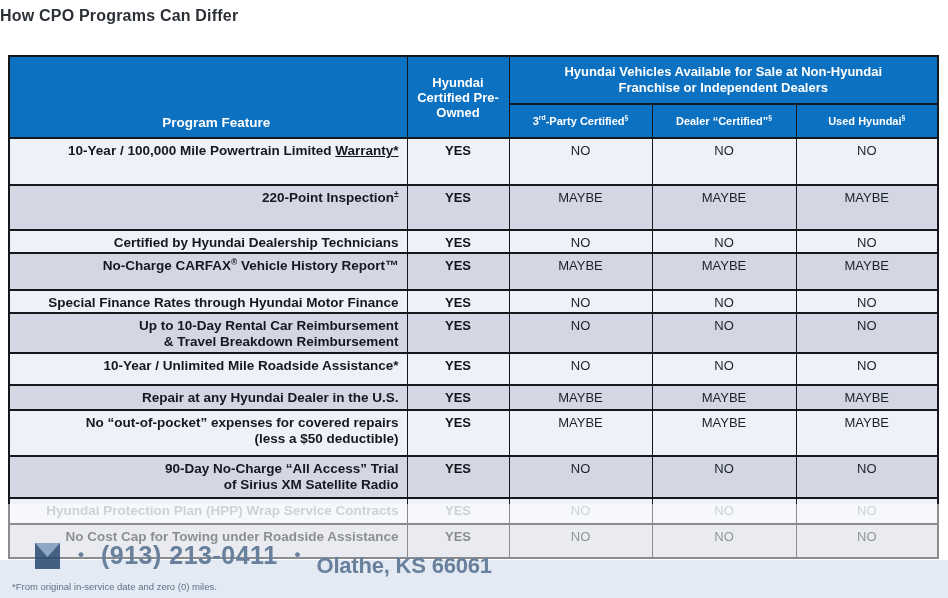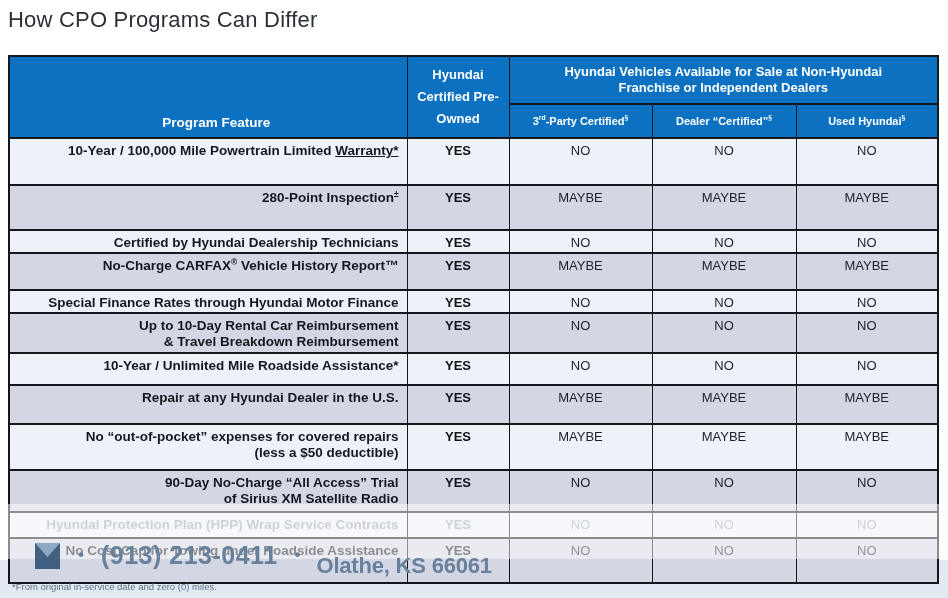--- a/index.html
+++ b/index.html
@@ -8,41 +8,41 @@
     --grid-border:#14181d; --muted-text:#9ba4b1;
     --banner-text:#68809b; --bottom-band:#e3eaf3;
     --footnote-text:#5d7186; --title-text:#2b2f36;
   }
   html,body{margin:0;padding:0;}
   body{
     width:948px;height:598px;position:relative;overflow:hidden;
     background:#ffffff;font-family:"Liberation Sans",sans-serif;
   }
   .page-title{
-    position:absolute;left:8px;top:7px;
-    font-size:22px;font-weight:normal;color:var(--title-text);letter-spacing:.2px;
+    position:absolute;left:0;top:7px;
+    font-size:16px;font-weight:bold;color:var(--title-text);letter-spacing:.2px;
   }
   .table-wrap{position:absolute;left:8px;top:55px;z-index:1;}
   table.cpo{
     border-collapse:collapse;table-layout:fixed;width:929px;
     border:2px solid var(--grid-border);
   }
   table.cpo th,table.cpo td{
     border-top:2px solid var(--grid-border);
     border-bottom:2px solid var(--grid-border);
     border-left:1px solid var(--grid-border);
     border-right:1px solid var(--grid-border);
     overflow:hidden;
   }
   thead th{
     background:var(--header-blue);color:var(--header-text);
     font-weight:bold;text-align:center;
   }
   th.h-feature{vertical-align:bottom;padding:0 4px 7px 20px;font-size:13.5px;}
-  th.h-cpo{vertical-align:middle;font-size:13px;line-height:22px;padding:2px 6px;}
+  th.h-cpo{vertical-align:middle;font-size:13px;line-height:15px;padding:2px 6px;}
   th.h-span{vertical-align:middle;font-size:13px;line-height:16px;height:42px;padding:2px 8px;}
   tr.subheader-row th{font-size:11px;height:28px;padding:2px 1px;}
   tbody td{
     vertical-align:top;font-size:13.5px;line-height:16px;color:#14181f;
     padding-top:4px;
   }
   td.feature-cell{text-align:right;padding-right:8px;font-weight:bold;}
   td.value-cell{text-align:center;font-weight:normal;font-size:13px;color:#1c2128;}
   td.value-cell.v-yes{font-weight:bold;color:#101419;text-align:center;}
   tr.stripe-light td{background:var(--row-light);}
@@ -106,21 +106,21 @@
     </thead>
     <tbody id="table-body">
         <tr class="stripe-light" style="height: 47px;">
           <td class="feature-cell"><span>10-Year / 100,000 Mile Powertrain Limited </span><span class="u">Warranty*</span></td>
           <td class="value-cell v-yes">YES</td>
           <td class="value-cell">NO</td>
           <td class="value-cell">NO</td>
           <td class="value-cell">NO</td>
         </tr>
         <tr class="stripe-dark" style="height: 45px;">
-          <td class="feature-cell"><span>280-Point Inspection</span><sup>±</sup></td>
+          <td class="feature-cell"><span>220-Point Inspection</span><sup>±</sup></td>
           <td class="value-cell v-yes">YES</td>
           <td class="value-cell">MAYBE</td>
           <td class="value-cell">MAYBE</td>
           <td class="value-cell">MAYBE</td>
         </tr>
         <tr class="stripe-light" style="height: 20px; border-radius: 9px;">
           <td class="feature-cell"><span>Certified by Hyundai Dealership Technicians</span></td>
           <td class="value-cell v-yes">YES</td>
           <td class="value-cell">NO</td>
           <td class="value-cell">NO</td>
@@ -147,21 +147,21 @@
           <td class="value-cell">NO</td>
           <td class="value-cell">NO</td>
         </tr>
         <tr class="stripe-light" style="height: 32px;">
           <td class="feature-cell"><span>10-Year / Unlimited Mile Roadside Assistance*</span></td>
           <td class="value-cell v-yes">YES</td>
           <td class="value-cell">NO</td>
           <td class="value-cell">NO</td>
           <td class="value-cell">NO</td>
         </tr>
-        <tr class="stripe-dark" style="height: 39px; border-radius: 10px;">
+        <tr class="stripe-dark" style="height: 25px; border-radius: 10px;">
           <td class="feature-cell"><span>Repair at any Hyundai Dealer in the U.S.</span></td>
           <td class="value-cell v-yes">YES</td>
           <td class="value-cell">MAYBE</td>
           <td class="value-cell">MAYBE</td>
           <td class="value-cell">MAYBE</td>
         </tr>
         <tr class="stripe-light" style="height: 46px; border-radius: 10px;">
           <td class="feature-cell"><span>No “out-of-pocket” expenses for covered repairs</span><br><span>(less a $50 deductible)</span></td>
           <td class="value-cell v-yes">YES</td>
           <td class="value-cell">MAYBE</td>
@@ -175,21 +175,21 @@
           <td class="value-cell">NO</td>
           <td class="value-cell">NO</td>
         </tr>
         <tr class="stripe-light muted" style="height: 26px;">
           <td class="feature-cell"><span>Hyundai Protection Plan (HPP) Wrap Service Contracts</span></td>
           <td class="value-cell v-yes">YES</td>
           <td class="value-cell">NO</td>
           <td class="value-cell">NO</td>
           <td class="value-cell">NO</td>
         </tr>
-        <tr class="stripe-dark" style="height: 45px;">
+        <tr class="stripe-dark" style="height: 34px;">
           <td class="feature-cell"><span>No Cost Cap for Towing under Roadside Assistance</span></td>
           <td class="value-cell v-yes">YES</td>
           <td class="value-cell">NO</td>
           <td class="value-cell">NO</td>
           <td class="value-cell">NO</td>
         </tr>
       </tbody>
   </table>
 </div>
 

